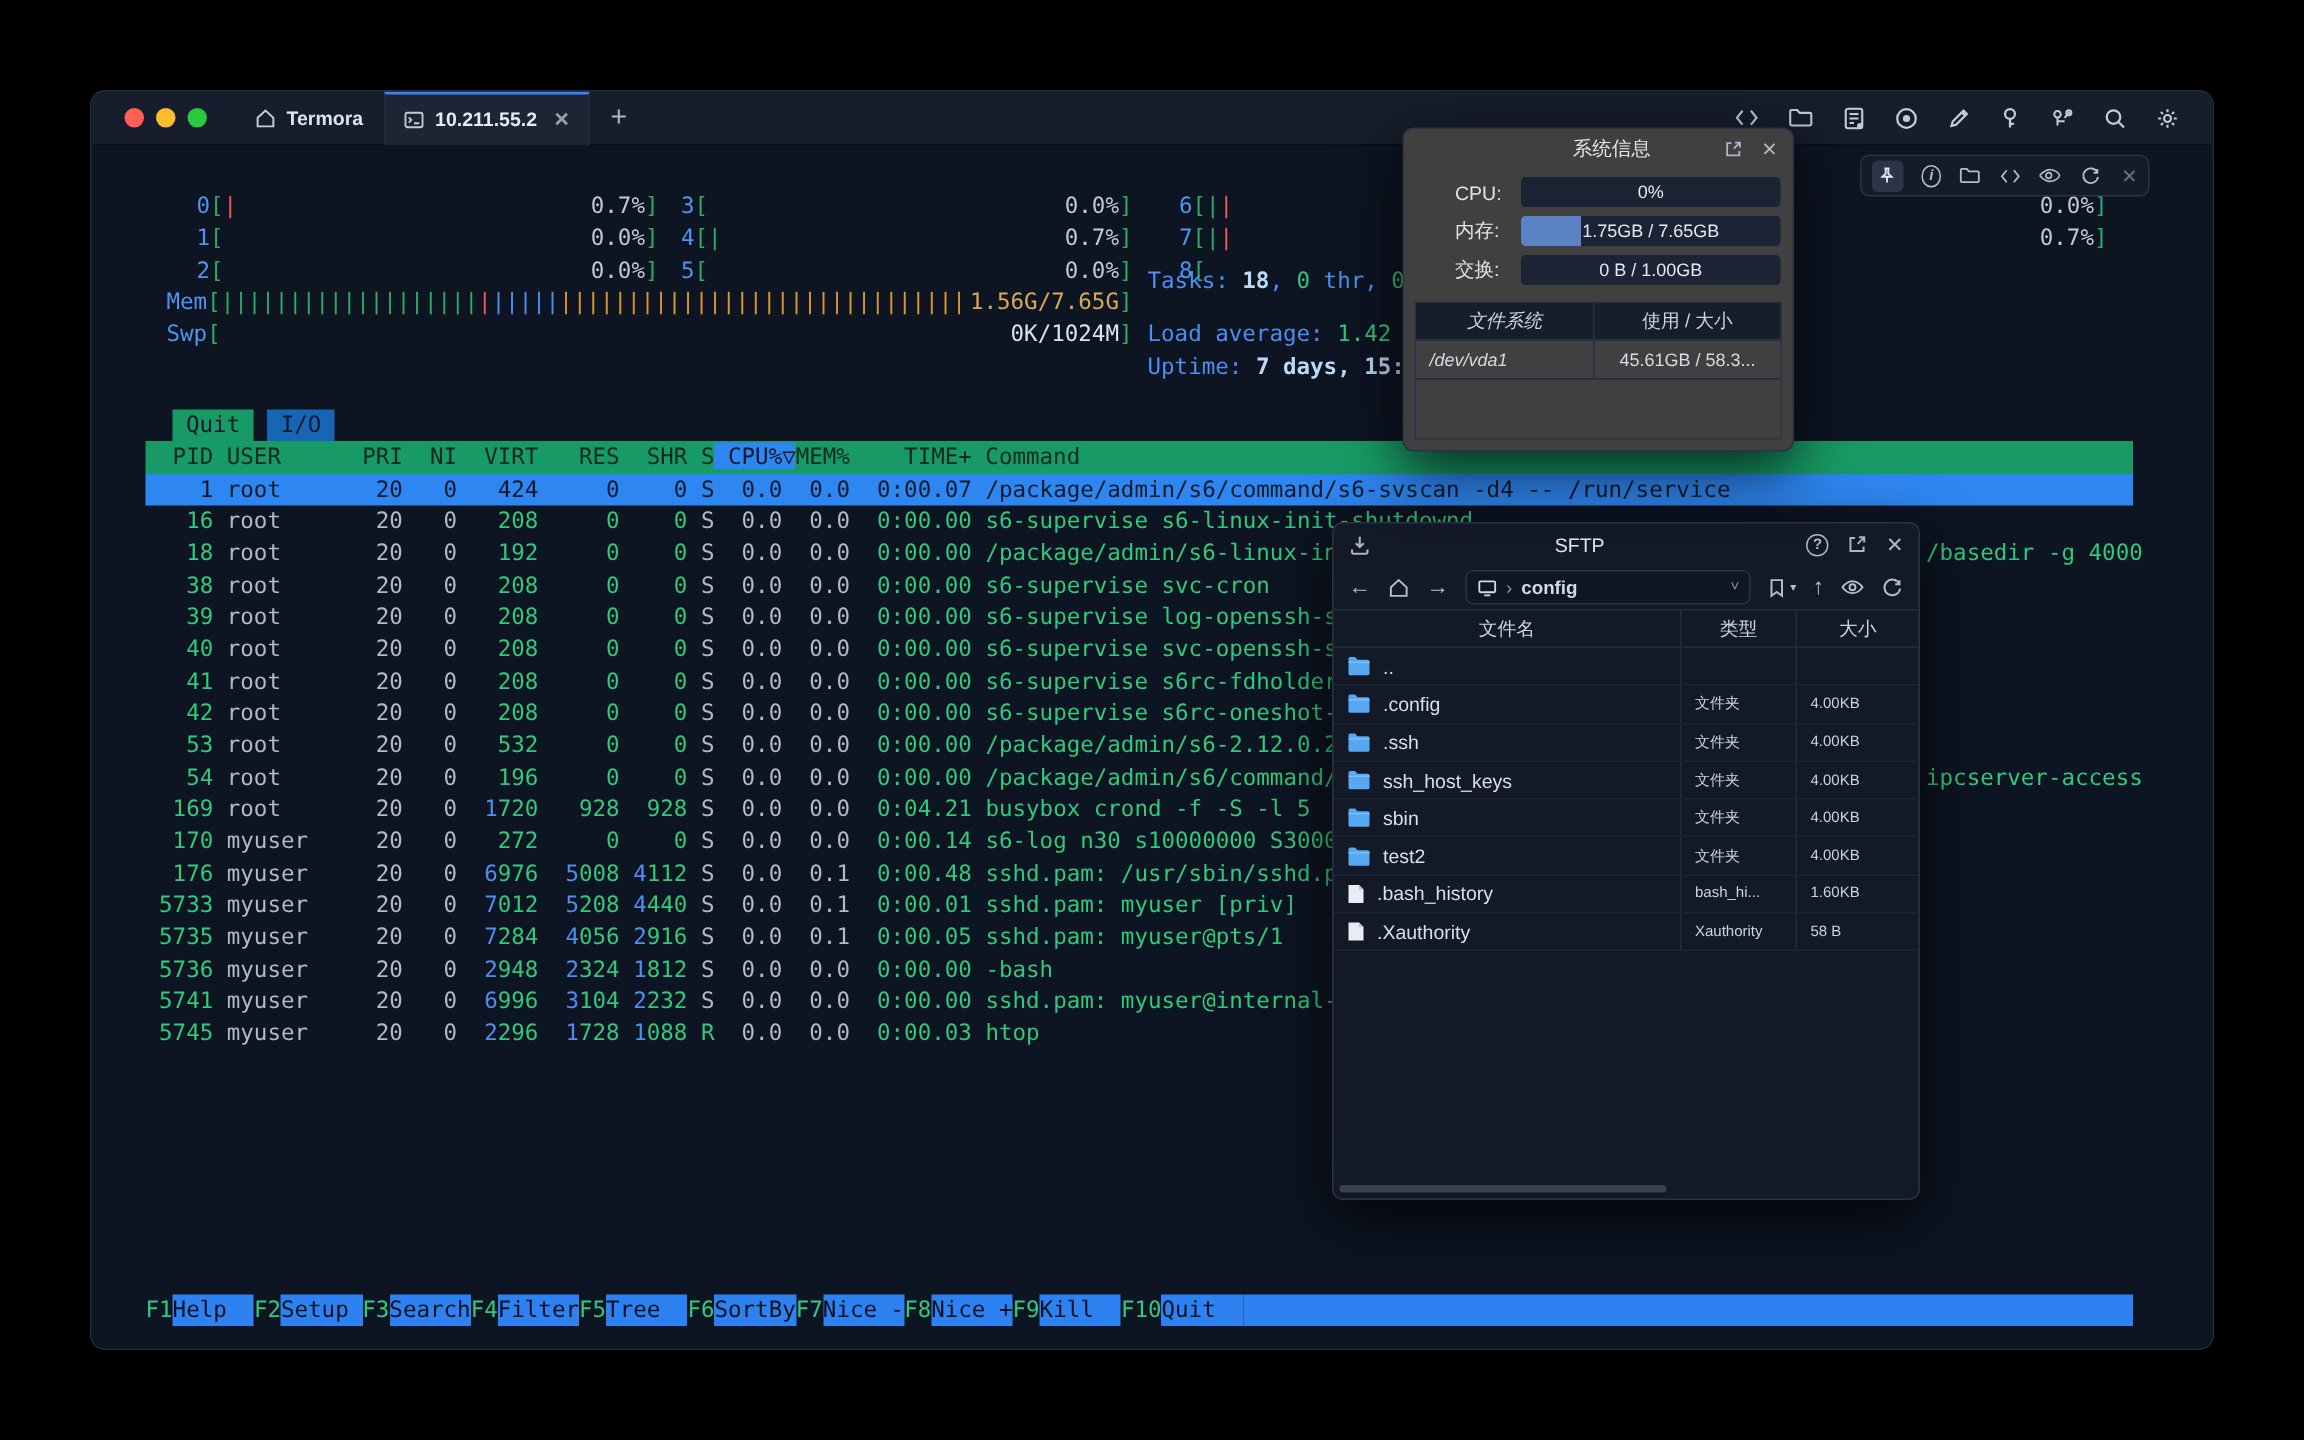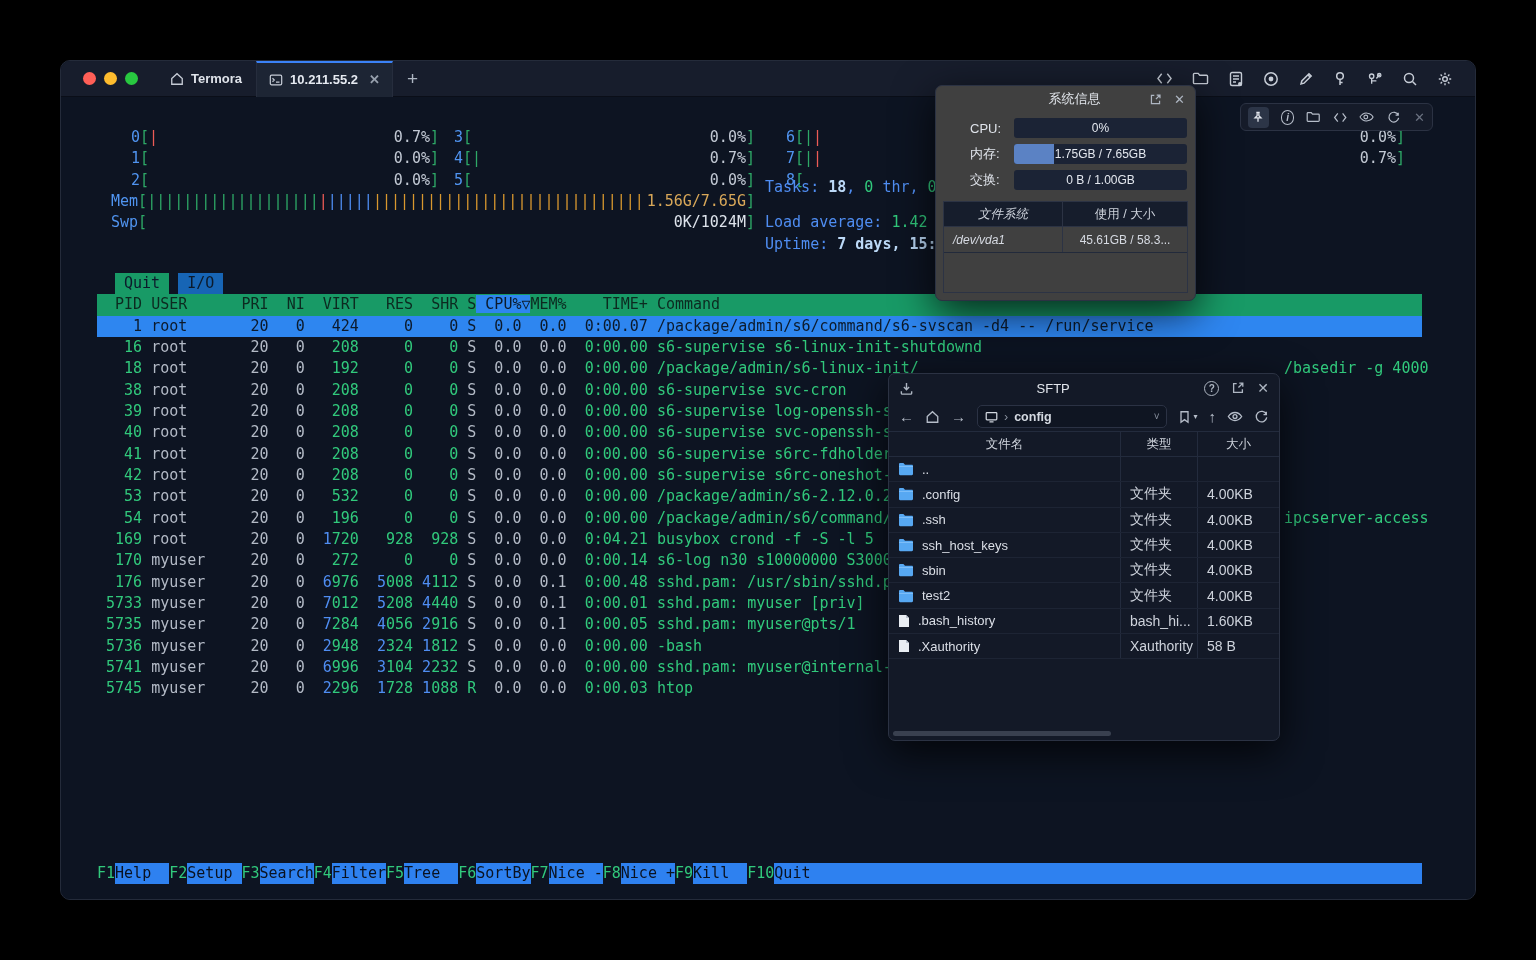--- a/index.html
+++ b/index.html
@@ -80,21 +80,21 @@
     display:flex;align-items:center;padding:0 7px;gap:6px;color:#d4d9e1;font-size:12.5px;}
   .ft-head{display:flex;height:26px;border-top:1px solid #232b3d;border-bottom:1px solid #232b3d;}
   .ft-head div{display:flex;align-items:center;justify-content:center;font-size:12.5px;color:#cfd4dd;}
   .ft-c1{width:232px;border-right:1px solid #232b3d;}
   .ft-c2{width:77px;border-right:1px solid #232b3d;}
   .ft-c3{flex:1;}
   .ft-row{display:flex;height:25.3px;border-bottom:1px solid #1d2434;}
   .ft-row .ft-c1{display:flex;align-items:center;padding-left:9px;gap:8px;justify-content:flex-start;}
   .ft-row .ft-c2,.ft-row .ft-c3{display:flex;align-items:center;padding-left:9px;justify-content:flex-start;}
   .ft-name{font-size:13px;color:#dbdfe7;}
-  .ft-sub{font-size:14px;color:#ced3dc;}
+  .ft-sub{font-size:10px;color:#ced3dc;}
   .hscroll{position:absolute;left:4px;bottom:4px;width:218px;height:5px;border-radius:3px;background:#39404f;}
 
   
   .ftool{position:absolute;left:1240px;top:103px;width:193px;height:28px;background:#151b29;
     border:1px solid #2b3243;border-radius:6px;display:flex;align-items:center;gap:12px;
     padding:0 7px;color:#b6bdc9;}
   .pinbox{width:23px;height:21px;background:#2c3547;border-radius:4px;display:flex;
     align-items:center;justify-content:center;}
   .dim{color:#6b7382;}
   .icirc{width:15px;height:15px;border:1.4px solid currentColor;border-radius:50%;
@@ -210,21 +210,21 @@
         <div class="abs prow" style="left: 36px; top: 581.31px; width: 1325px; height: 21.33px;"><span class="grn"> 5745</span> <span class="gry">myuser    </span><span class="gry"> 20</span><span class="gry">   0</span><span class="blu">  2</span><span class="grn">296</span><span class="blu">  1</span><span class="grn">728</span><span class="blu"> 1</span><span class="grn">088</span><span class="grn"> R</span><span class="gry">  0.0</span><span class="gry">  0.0</span><span class="grn">  0:00.03</span><span class="grn"> htop</span></div>
       </div>
     <div class="abs fbar" id="fkey-bar" style="left:36px;top:766px;width:1325px;height:21.33px;"><span class="fk">F1</span><span class="fl">Help  </span><span class="fk">F2</span><span class="fl">Setup </span><span class="fk">F3</span><span class="fl">Search</span><span class="fk">F4</span><span class="fl">Filter</span><span class="fk">F5</span><span class="fl">Tree  </span><span class="fk">F6</span><span class="fl">SortBy</span><span class="fk">F7</span><span class="fl">Nice -</span><span class="fk">F8</span><span class="fl">Nice +</span><span class="fk">F9</span><span class="fl">Kill  </span><span class="fk">F10</span><span class="fl">Quit  </span><span class="fl" style="flex: 1 1 0%;"></span></div>
     <div id="overflow-tails">
         <div class="abs grn" style="left: 1223px; top: 261.36px; height: 21.33px;">/basedir -g 4000</div>
         <div class="abs grn" style="left: 1223px; top: 410.67px; height: 21.33px;">ipcserver-access</div>
       </div>
   </div>
 </div>
 
-<div class="panel" style="left:888px;top:348px;width:392px;height:368px;background:#131927;margin-top:25px;">
+<div class="panel" style="left:888px;top:348px;width:392px;height:452px;background:#131927;">
   <div class="p-head">
     <span class="p-ico" style="margin-left:0;">
       <svg width="15" height="15" viewBox="0 0 16 16" fill="none" stroke="currentColor" stroke-width="1.5">
           <path d="M8 2v7M5.2 6.5 8 9.3l2.8-2.8M2.5 11v2c0 .6.4 1 1 1h9c.6 0 1-.4 1-1v-2"></path>
         </svg>
     </span>
     <span class="p-title">SFTP</span>
     <span class="p-ico icirc">?</span>
     <span class="p-ico">
       <svg width="14" height="14" viewBox="0 0 16 16" fill="none" stroke="currentColor" stroke-width="1.5">

